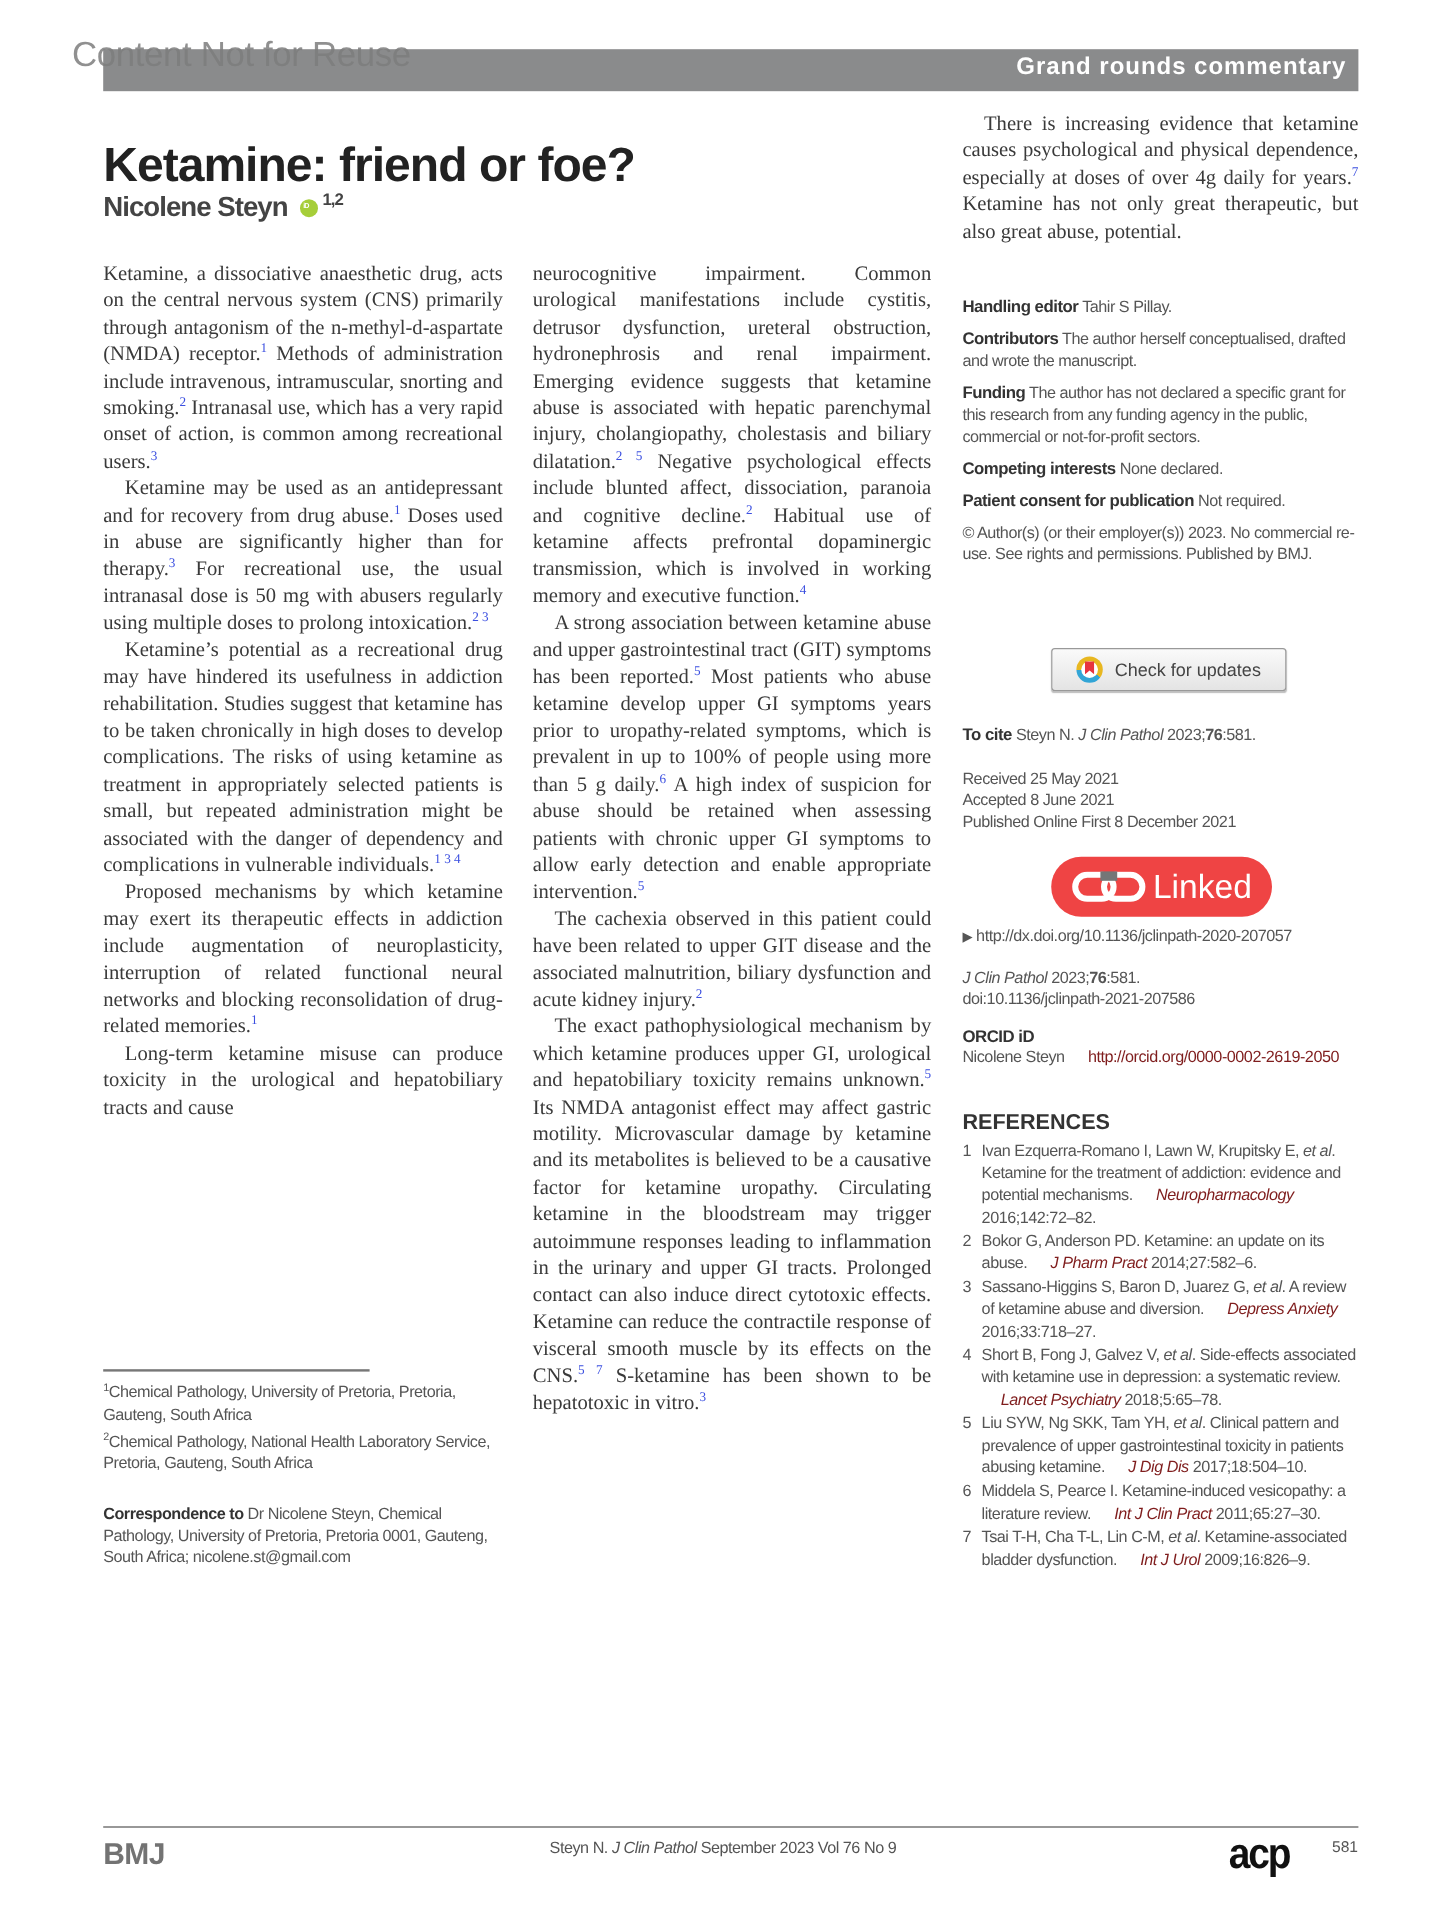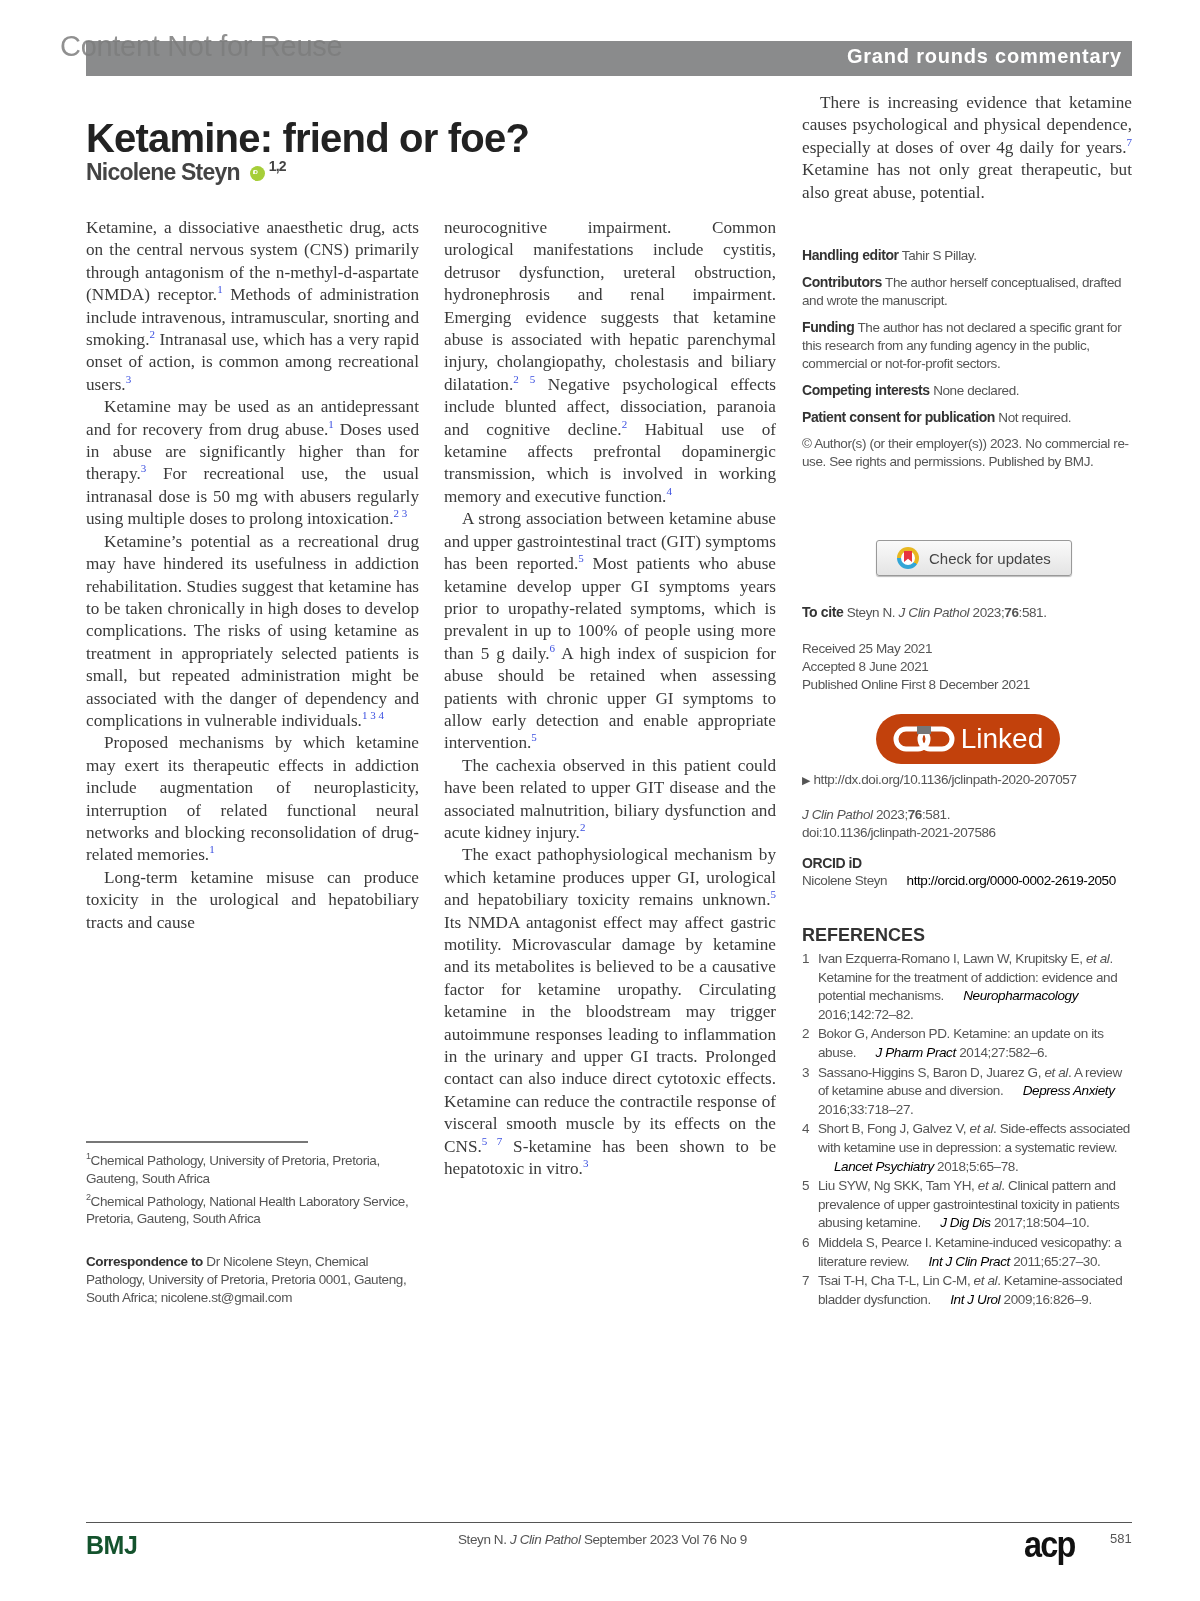--- a/index.html
+++ b/index.html
@@ -33,32 +33,32 @@
 
   .side { position: absolute; left: 802px; width: 330px; font-family: "Liberation Sans", sans-serif; font-size: 13.5px; line-height: 18px; color: #555; letter-spacing: -0.4px; }
   .side .lab { font-size: 14px; }
   .meta-item { margin-bottom: 8px; }
 
   .check-btn { left: 876px; top: 540px; width: 184px; height: 34px; border: 1px solid #999; border-radius: 3px; background: linear-gradient(#fafafa, #e4e4e4); box-shadow: 0 1px 1px #bbb; font-family: "Liberation Sans", sans-serif; font-size: 15px; color: #444; display: flex; align-items: center; padding-left: 10px; }
   .check-icon { width: 22px; height: 22px; border-radius: 50%; margin: 0 10px 0 10px; position: relative; background: conic-gradient(#e8b720 0 35%, #32a5d6 35% 75%, #e8b720 75% 100%); }
   .check-icon::before { content: ""; position: absolute; left: 4px; top: 4px; width: 14px; height: 14px; border-radius: 50%; background: #fff; }
   .check-icon::after { content: ""; position: absolute; left: 7px; top: 4px; width: 8px; height: 11px; background: #e7343f; clip-path: polygon(0 0,100% 0,100% 100%,50% 70%,0 100%); }
 
-  .linked { left: 876px; top: 714px; width: 184px; height: 50px; border-radius: 25px; background: #c2410c; display: flex; align-items: center; justify-content: center; color: #fff; font-family: "Liberation Sans", sans-serif; font-size: 28px; }
+  .linked { left: 876px; top: 714px; width: 184px; height: 50px; border-radius: 25px; background: #ef4444; display: flex; align-items: center; justify-content: center; color: #fff; font-family: "Liberation Sans", sans-serif; font-size: 28px; }
   .link-icon { width: 62px; height: 26px; margin-right: 6px; position: relative; }
 
   .refs-title { left: 802px; top: 925px; font-family: "Liberation Sans", sans-serif; font-weight: bold; font-size: 18px; color: #333; }
   .refs { left: 802px; top: 950px; width: 330px; font-family: "Liberation Sans", sans-serif; font-size: 13.5px; line-height: 18.6px; color: #555; letter-spacing: -0.4px; }
   .ref-item { display: flex; margin-bottom: 1px; }
   .ref-num { width: 16px; flex: none; }
-  .blue { color: #000000; padding-left: 16px; }
+  .blue { color: #7f1d1d; padding-left: 16px; }
   .it { font-style: italic; }
 
   .footrule { left: 86px; top: 1522px; width: 1046px; height: 1px; background: #555; }
-  .bmj { left: 86px; top: 1531px; font-family: "Liberation Sans", sans-serif; font-weight: bold; font-size: 25px; color: #14532d; letter-spacing: -0.5px; }
+  .bmj { left: 86px; top: 1531px; font-family: "Liberation Sans", sans-serif; font-weight: bold; font-size: 25px; color: #737373; letter-spacing: -0.5px; }
   .foot-cite { left: 458px; top: 1532px; font-family: "Liberation Sans", sans-serif; font-size: 13.5px; color: #555; letter-spacing: -0.4px; }
   .acp { left: 1024px; top: 1524px; font-family: "Liberation Sans", sans-serif; font-weight: bold; font-size: 36px; color: #111; letter-spacing: -2px; transform: scaleX(0.9); transform-origin: left; }
   .pagenum { left: 1110px; top: 1531px; font-family: "Liberation Sans", sans-serif; font-size: 13px; color: #555; }
 </style>
 </head>
 <body>
 
 <div class="abs watermark">Content Not for Reuse</div>
 <div class="abs topbar">
   <span class="topbar-label">Grand rounds commentary</span>

